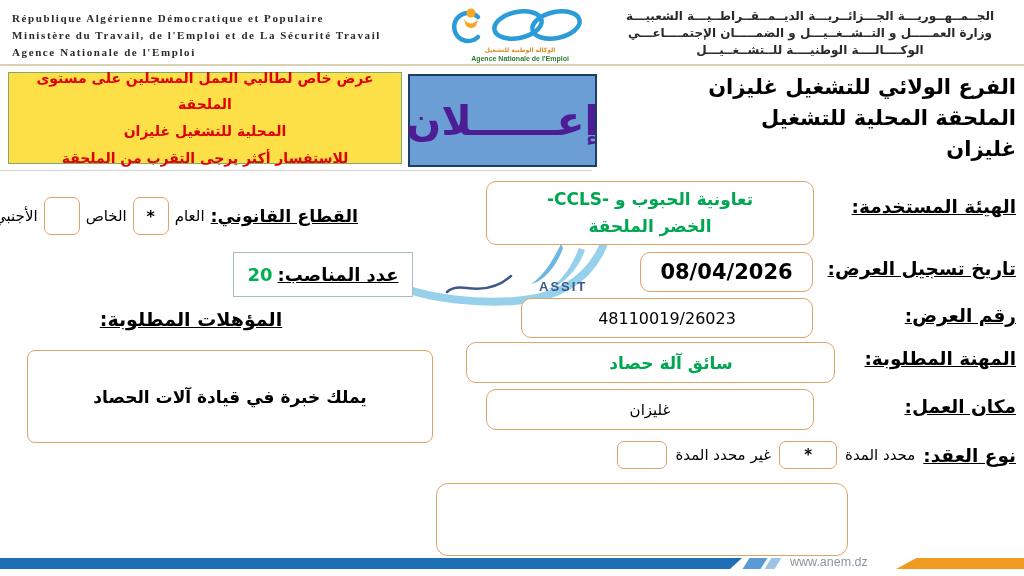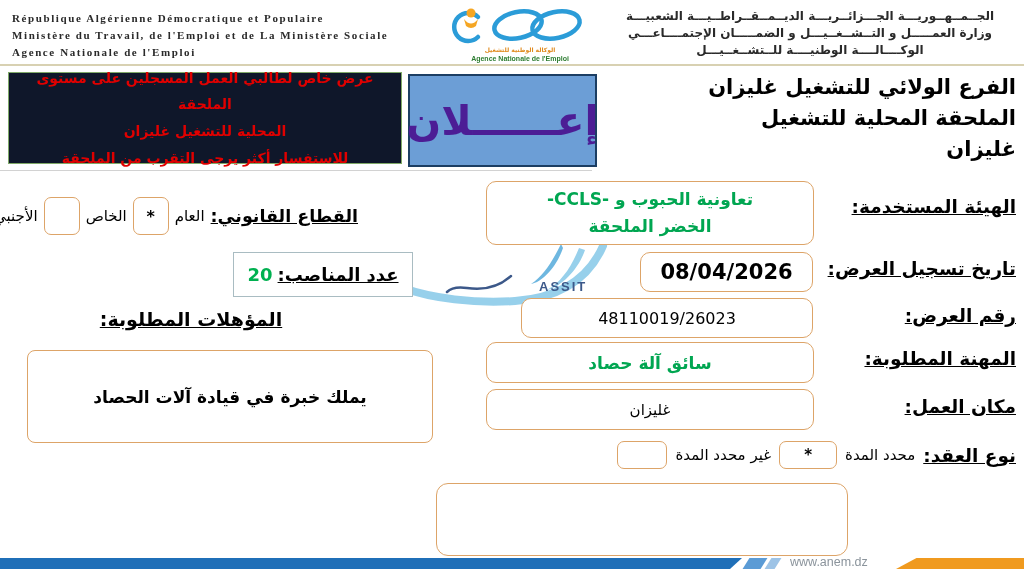--- a/index.html
+++ b/index.html
@@ -10,21 +10,21 @@
 
   
   .french-header{left:12px;top:10px;width:430px;font-family:"Liberation Serif",serif;
     font-weight:bold;font-size:11px;letter-spacing:1.6px;color:#2a2a2a;line-height:17px;}
   .arabic-header{right:4px;top:8px;width:420px;direction:rtl;text-align:center;
     font-weight:bold;font-size:12px;color:#2a2a2a;line-height:17px;}
   .beige-line{left:0;top:64px;width:1024px;height:2px;background:#d8d1b2;}
   .gray-line{left:0;top:170px;width:592px;height:1px;background:#d2d2d2;}
 
   
-  .notice-box{left:8px;top:72px;width:392px;height:90px;border:1px solid #7fa968;background:#0f172a;
+  .notice-box{left:8px;top:72px;width:392px;height:90px;border:1px solid #7fa968;background:#fde047;
     display:flex;align-items:center;justify-content:center;text-align:center;direction:rtl;}
   .notice-text{color:#e00000;font-weight:bold;font-size:14px;line-height:1.9;}
 
   
   .i3lan-box{left:408px;top:74px;width:185px;height:89px;background:#6c9ed6;border:2px solid #1c3e63;
     display:flex;align-items:center;justify-content:center;}
   .i3lan-text{font-size:41px;font-weight:bold;color:#4c1d95;direction:rtl;white-space:nowrap;}
 
   .branch-header{right:8px;top:72px;width:416px;direction:rtl;text-align:right;
     font-weight:bold;font-size:21px;line-height:31px;color:#000;}
@@ -38,21 +38,21 @@
   .cbox{border:1.5px solid #dda468;border-radius:7px;background:#fff;display:inline-flex;
     align-items:center;justify-content:center;font-weight:bold;flex:none;}
 
   .employer-label{right:8px;top:196px;}
   .employer-box{left:486px;top:181px;width:326px;height:62px;font-size:17px;line-height:1.6;}
   .date-label{right:8px;top:258px;}
   .date-box{left:640px;top:252px;width:171px;height:38px;font-size:21px;font-weight:bold;}
   .number-label{right:8px;top:305px;}
   .number-box{left:521px;top:298px;width:290px;height:38px;font-size:16px;font-weight:normal;}
   .profession-label{right:8px;top:348px;}
-  .profession-box{left:486px;top:342px;width:326px;height:39px;font-size:17px;}
+  .profession-box{left:466px;top:342px;width:326px;height:39px;font-size:17px;padding-left:41px;}
   .location-label{right:8px;top:396px;}
   .location-box{left:486px;top:389px;width:326px;height:39px;font-size:15px;}
 
   .contract-row{right:8px;top:441px;direction:rtl;display:flex;align-items:center;gap:8px;
     font-size:15px;}
   .contract-row .flabel{position:static;}
   .requirements-label{right:0;top:498px;font-size:19px;}
   .requirements-box{left:436px;top:483px;width:410px;height:71px;border-radius:12px;}
 
   .sector-row{left:2px;top:197px;width:356px;direction:rtl;display:flex;align-items:center;
@@ -77,21 +77,21 @@
   .footer-orange{left:896px;top:558px;width:128px;height:11px;background:#f09a1f;
     clip-path:polygon(16% 0,100% 0,100% 100%,0 100%);}
 </style>
 </head>
 <body>
 
 <div class="page">
 
   <div class="abs french-header">
     <div>République Algérienne Démocratique et Populaire</div>
-    <div>Ministère du Travail, de l'Emploi et de La Ministère Sociale</div>
+    <div>Ministère du Travail, de l'Emploi et de La Sécurité Travail</div>
     <div>Agence  Nationale  de  l'Emploi</div>
   </div>
 
   <div class="abs" style="left:440px;top:3px;width:160px;height:60px;">
     <svg width="160" height="60" viewBox="0 0 160 60">
       <path d="M38,14 A14,14 0 1 0 38,34" fill="none" stroke="#2b9cd8" stroke-width="4.5" stroke-linecap="round"></path>
       <ellipse cx="78" cy="22" rx="24" ry="13" fill="none" stroke="#2b9cd8" stroke-width="4.5" transform="rotate(-12 78 22)"></ellipse>
       <ellipse cx="116" cy="22" rx="24" ry="13" fill="none" stroke="#2b9cd8" stroke-width="4.5" transform="rotate(-12 116 22)"></ellipse>
       <circle cx="31" cy="10" r="4.5" fill="#f5a623"></circle>
       <path d="M24,16 q7,9 14,0 l-2,7 q-5,4 -10,0 z" fill="#f5a623"></path>

